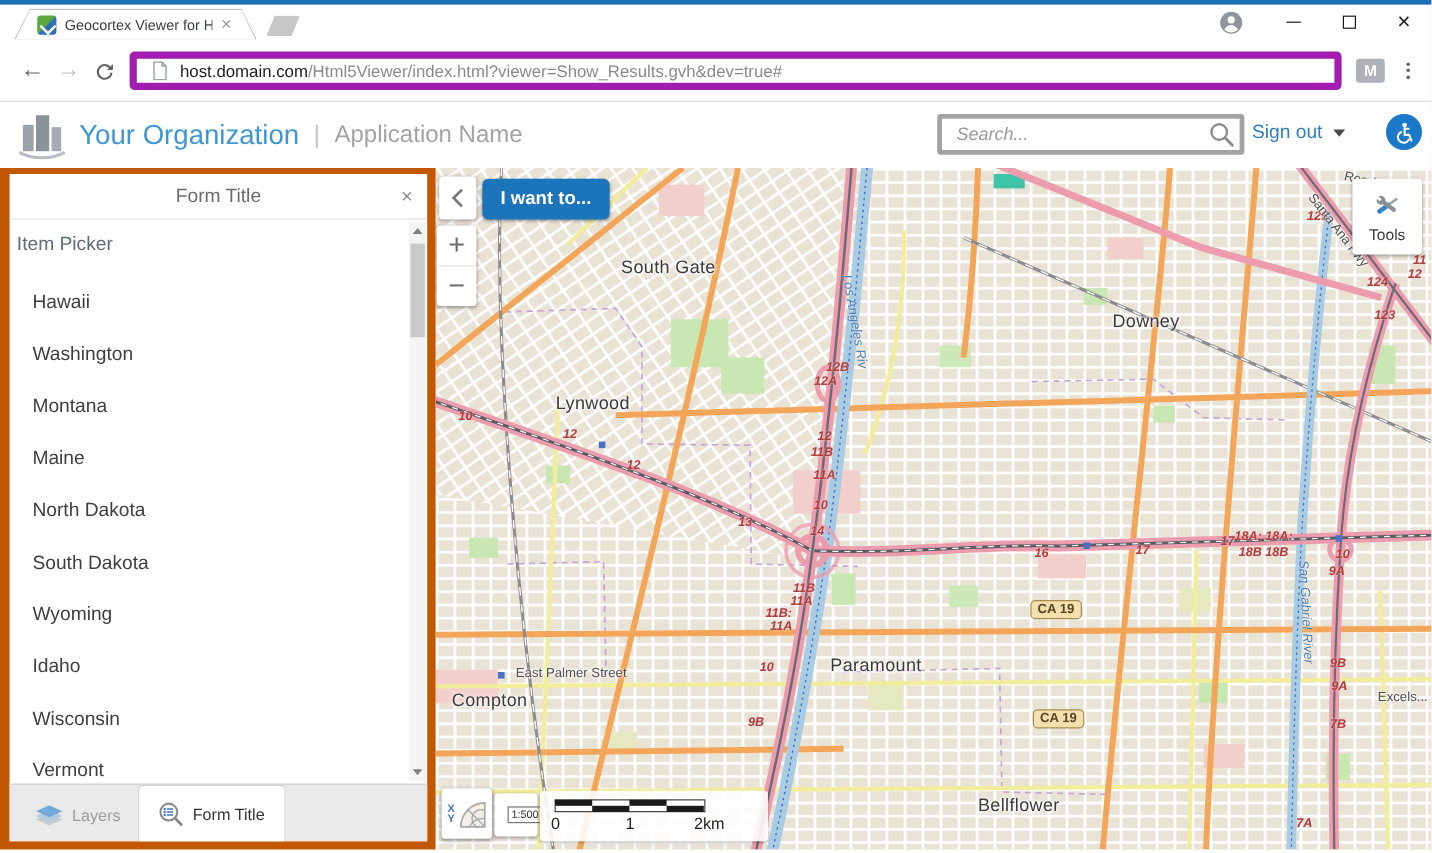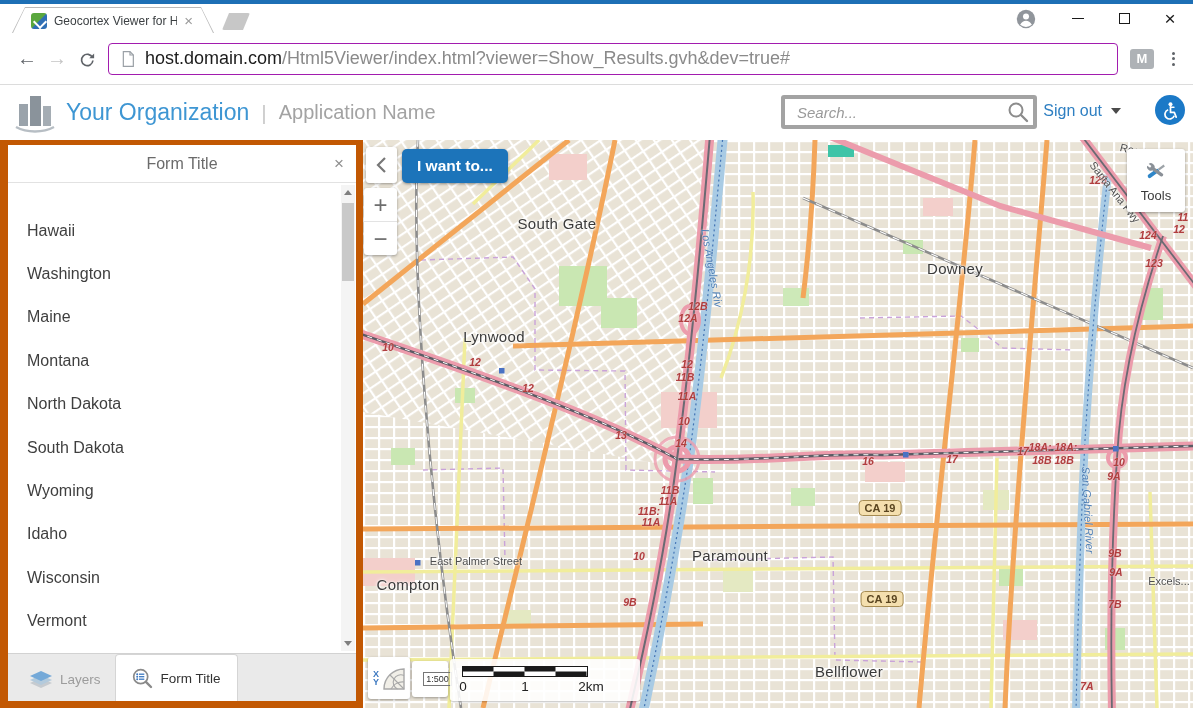--- a/index.html
+++ b/index.html
@@ -29,22 +29,22 @@
   .glyph-min { width:12px; height:1.4px; background:#1a1a1a; }
   .glyph-max { width:11px; height:11px; border:1.4px solid #1a1a1a; }
   .glyph-close { font-size:19px; font-weight:300; color:#1a1a1a; line-height:19px; }
 
   .navbar { height:52px; display:flex; align-items:center; padding:0 12px; gap:0; background:#fff;
             border-bottom:1px solid #DCDCDC; }
   .navbtn { width:30px; text-align:center; font-size:20px; }
   .back { color:#5F6368; }
   .fwd { color:#C4C4C4; }
   .reload { width:30px; display:flex; justify-content:center; }
-  .urlbar { flex:1; height:32px; border:1px solid #a21caf; border-radius:4px; display:flex;
-            align-items:center; padding:0 12px; gap:10px; margin-left:6px; font-size:18px; }
+  .urlbar { flex:1; height:32px; border:6px solid #a21caf; border-radius:4px; display:flex;
+            align-items:center; padding:0 12px; gap:10px; margin-left:6px; font-size:14px; }
   .url-host { color:#1b1b1b; }
   .url-path { color:#8a8a8a; }
   .ext-box { width:24px; height:20px; background:#AEB2B6; border-radius:3px; color:#fff; font-weight:bold;
              font-size:13px; display:flex; align-items:center; justify-content:center; margin-left:12px; }
   .menu-dots { margin-left:12px; display:flex; flex-direction:column; gap:2.5px; padding:0 6px; }
   .menu-dots i { width:3px; height:3px; border-radius:50%; background:#5F6368; }
 
   
   .appheader { height:55px; background:#fff; display:flex; align-items:center; padding-left:12px; position:relative; }
   .org-name { font-size:23px; color:#3E96D3; margin-left:8px; white-space:nowrap; }
@@ -423,25 +423,26 @@
     </div>
 
   </div>
 
   <div class="panelwrap">
     <div class="panel-header">
       <span>Form Title</span>
       <span class="panel-close">×</span>
     </div>
     <div class="panel-body">
+      <div class="item-picker-label">Item Picker</div>
       <div id="item-list">
           <div class="item">Hawaii</div>
           <div class="item">Washington</div>
+          <div class="item">Montana</div>
           <div class="item">Maine</div>
-          <div class="item">Montana</div>
           <div class="item">North Dakota</div>
           <div class="item">South Dakota</div>
           <div class="item">Wyoming</div>
           <div class="item">Idaho</div>
           <div class="item">Wisconsin</div>
           <div class="item">Vermont</div>
         </div>
       <div class="vscroll">
         <div class="vs-arrow vs-up">
             <span class="tri-up"></span>

